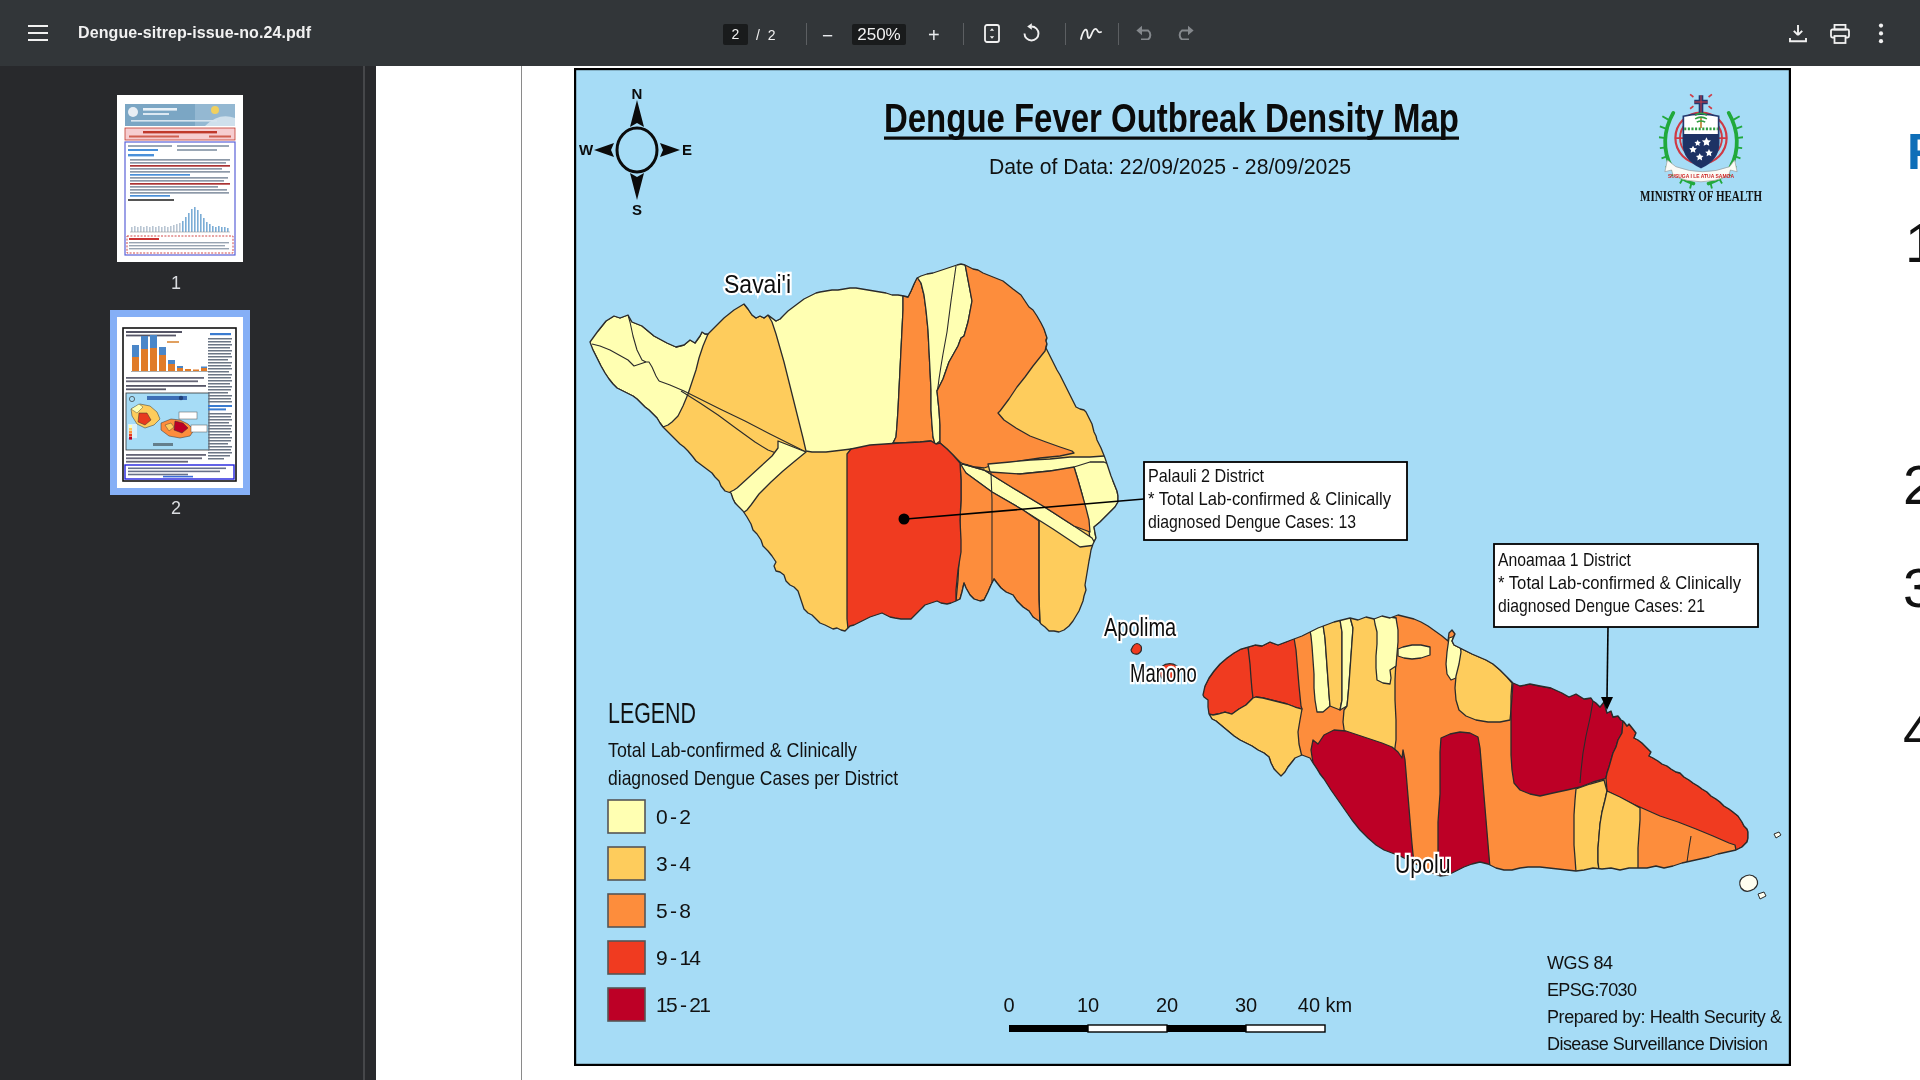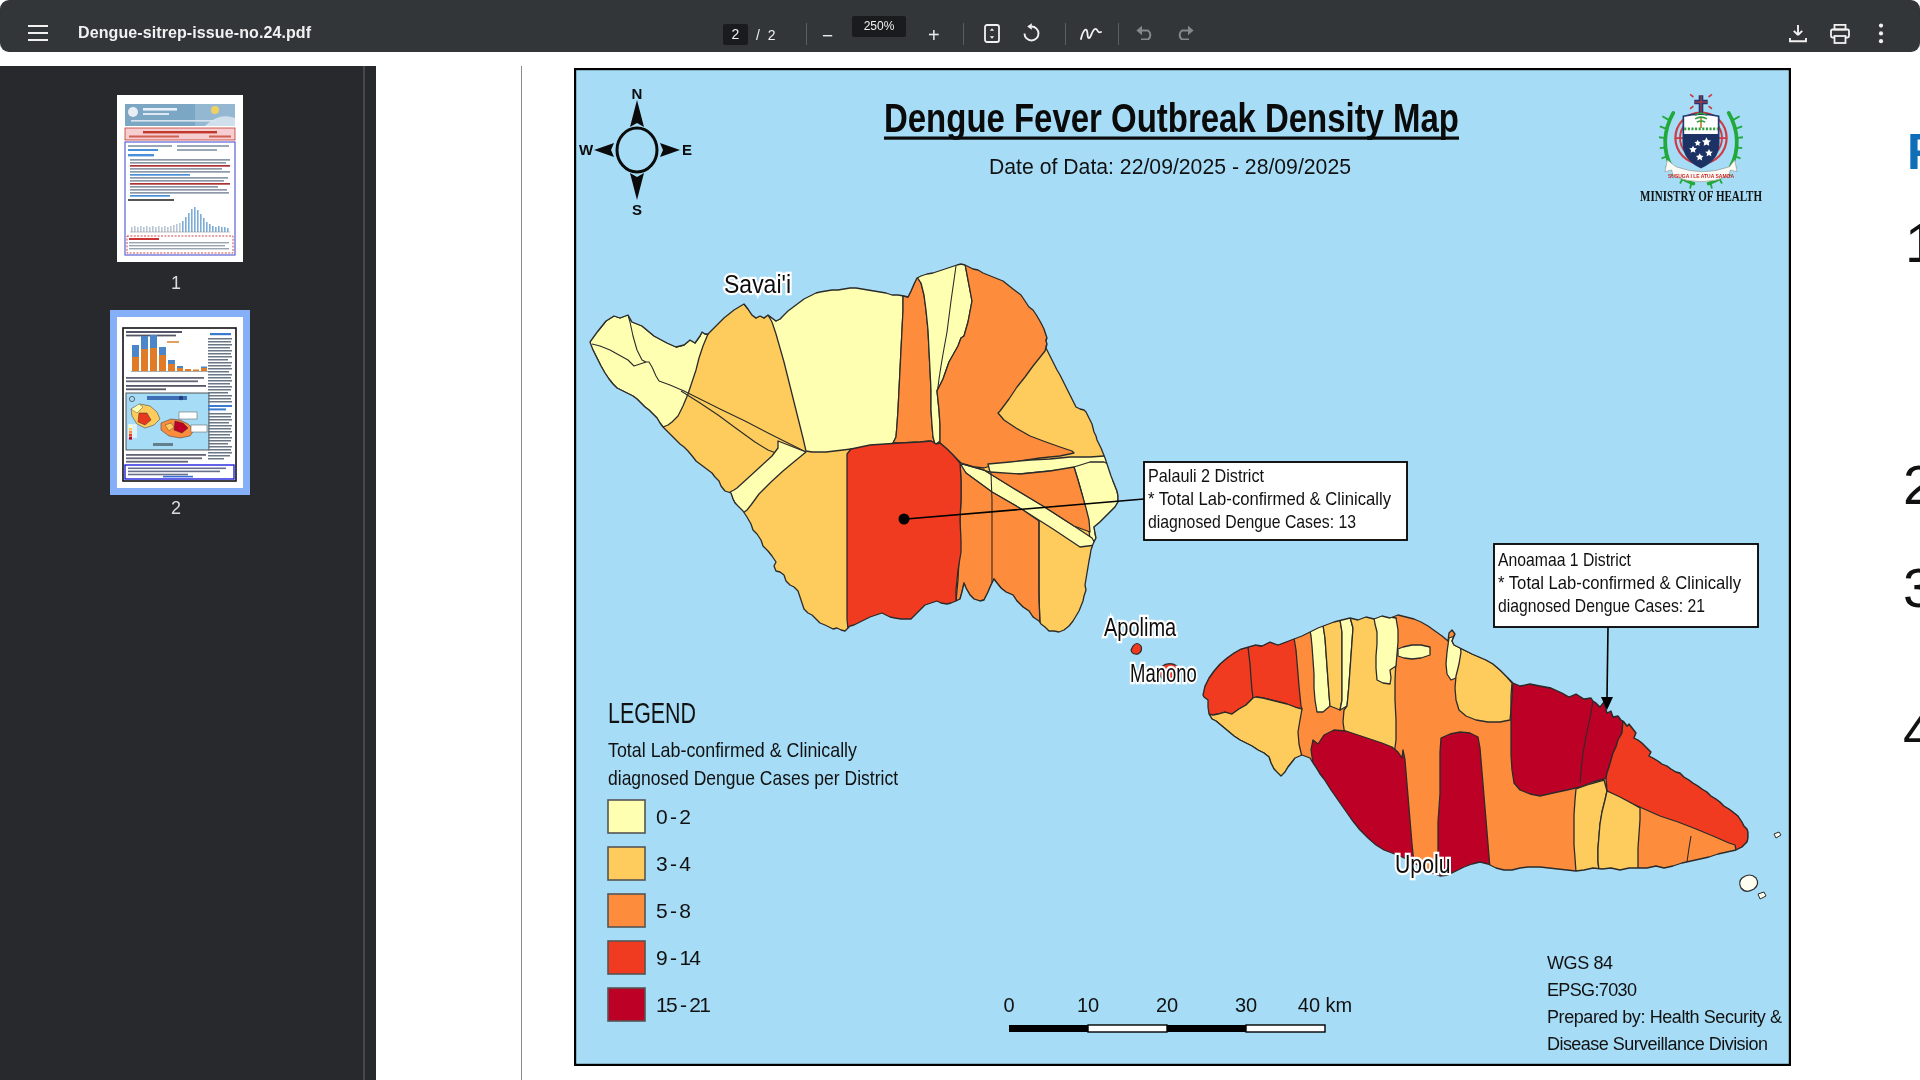--- a/index.html
+++ b/index.html
@@ -1,19 +1,19 @@
 <!DOCTYPE html>
 <html><head>
 <meta charset="utf-8">
 <style>
 * { margin:0; padding:0; box-sizing:border-box; }
 html,body { width:1920px; height:1080px; overflow:hidden; background:#fff;
   font-family:"Liberation Sans", sans-serif; }
-#toolbar { position:absolute; left:0; top:0; width:1920px; height:52px;
-  background:#323639; z-index:30;border-radius:9px; }
+#toolbar { position:absolute; left:0; top:0; width:1920px; height:66px;
+  background:#323639; z-index:30; }
 #tb-title { position:absolute; left:78px; top:24px; color:#f1f1f1;
   font-size:16px; font-weight:bold; letter-spacing:0.1px; }
 .tbox { position:absolute; background:#191b1c; color:#f1f1f1; font-size:14px;
   text-align:center; border-radius:2px; }
 .tbtxt { position:absolute; color:#f1f1f1; font-size:14px; }
 .tsep { position:absolute; width:1px; height:22px; top:23px; background:#5c5f62; }
 #sidebar { position:absolute; left:0; top:66px; width:376px; height:1014px;
   background:#28292c; z-index:20; }
 #sidebar .sline { position:absolute; left:363px; top:0; width:2px; height:1014px; background:#46474a; }
 .thumb { position:absolute; background:#fff; }
@@ -31,21 +31,21 @@
   <svg style="position:absolute;left:28px;top:24px" width="20" height="18" viewBox="0 0 20 18">
     <g stroke="#f1f1f1" stroke-width="2.2">
         <path d="M0 2h20M0 9h20M0 16h20"></path>
       </g>
   </svg>
   <div id="tb-title">Dengue-sitrep-issue-no.24.pdf</div>
   <div class="tbox" style="left:723px;top:24px;width:25px;height:21px;line-height:21px;">2</div>
   <div class="tbtxt" style="left:756px;top:27px;">/&nbsp; 2</div>
   <div class="tsep" style="left:806px;"></div>
   <div class="tbtxt" style="left:822px;top:25px;font-size:19px;color:#e8eaed;">−</div>
-  <div class="tbox" style="left:852px;top:16px;width:54px;height:21px;line-height:21px;font-size:12px;text-align:center;">250%</div>
+  <div class="tbox" style="left:852px;top:24px;width:54px;height:21px;line-height:21px;font-size:17px;text-align:center;">250%</div>
   <div class="tbtxt" style="left:928px;top:24px;font-size:20px;color:#e8eaed;">+</div>
   <div class="tsep" style="left:963px;"></div>
 
   <svg style="position:absolute;left:984px;top:24px" width="16" height="19" viewBox="0 0 16 19">
     <rect x="1" y="1" width="14" height="17" rx="2" fill="none" stroke="#f1f1f1" stroke-width="1.8"></rect>
     <path d="M8 4.2l2.2 2.6H5.8zM8 14.8l2.2-2.6H5.8z" fill="#f1f1f1"></path>
   </svg>
 
   <svg style="position:absolute;left:1021px;top:23px" width="21" height="21" viewBox="0 0 21 21">
     <path d="M3.5 10.5 A7 7 0 1 0 10.5 3.5" fill="none" stroke="#f1f1f1" stroke-width="1.9"></path>

